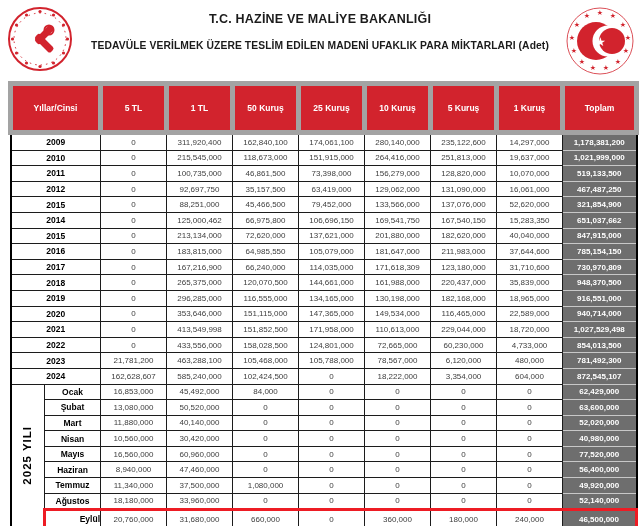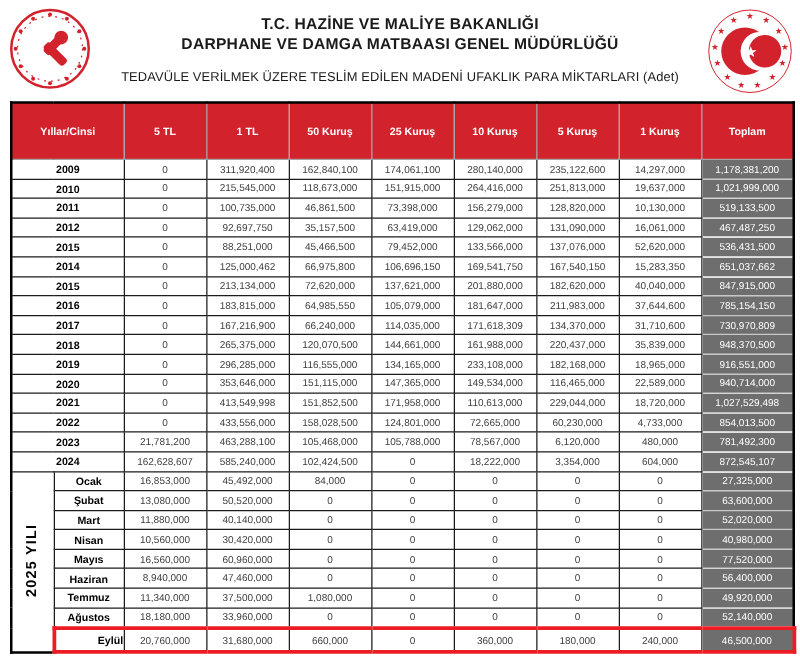--- a/index.html
+++ b/index.html
@@ -14,42 +14,42 @@
     font-family:"Liberation Sans",sans-serif;
     -webkit-font-smoothing:antialiased;
   }
   .page{width:640px;height:440px;position:relative;}
 
   
   .doc-header{display:flex;align-items:flex-start;padding:4px 4px 0 4px;height:76px;box-sizing:border-box;}
   .logo{flex:0 0 72px;display:flex;justify-content:center;padding-top:2px;}
   .titles{flex:1;text-align:center;padding-top:7px;}
   .t1{font-size:12.5px;font-weight:bold;color:#1b1b1b;line-height:1.3;letter-spacing:.2px;}
-  .t2{font-size:10.3px;font-weight:normal;color:#1b1b1b;margin-top:13px;letter-spacing:.1px;}
+  .t2{font-size:10.3px;font-weight:bold;color:#1b1b1b;margin-top:13px;letter-spacing:.1px;}
 
   
   table{
     border-collapse:collapse;table-layout:fixed;
     width:626px;margin:5px 6px 0 8px;
     border:2px solid #000;
   }
   th{
     background:var(--red);color:#fff;
     font-size:8.5px;font-weight:bold;
-    border:1px solid #a3a3a3;height:40px;padding:2px;
+    border:5px solid #a3a3a3;height:40px;padding:2px;
   }
   td{
     border:1px solid var(--line);
     font-size:8px;color:#3d3d3d;
     text-align:center;vertical-align:middle;
     height:14.6px;padding:0;white-space:nowrap;overflow:hidden;
   }
   td.year,td.month{font-weight:bold;color:#000;font-size:8.5px;}
   td.total{
-    background:var(--gray);color:#fff;font-weight:normal;
+    background:var(--gray);color:#fff;font-weight:bold;
     border-top-color:#c8c8c8;border-bottom-color:#c8c8c8;
   }
   td.group{background:#fff;}
   .rot{
     display:inline-block;
     writing-mode:vertical-rl;transform:rotate(180deg);
     font-weight:bold;font-size:11.5px;color:#000;letter-spacing:1px;
   }
   
   tr.hl td{border-top:3px solid var(--hl);border-bottom:3px solid var(--hl);height:16px;}
@@ -86,21 +86,20 @@
             <rect x="29.5" y="16" width="7" height="22" rx="2.5" transform="rotate(45 33 33)"></rect>
             <rect x="29.5" y="28" width="7" height="22" rx="2.5" transform="rotate(-45 33 33)"></rect>
             <circle cx="42" cy="24" r="4.5" fill="none" stroke="#D2232D" stroke-width="2"></circle>
           </g>
         </svg>
       </span>
     </div>
 
     <div class="titles">
       <div class="t1">T.C. HAZİNE VE MALİYE BAKANLIĞI</div>
-      <div class="t1">DARPHANE VE DAMGA MATBAASI GENEL MÜDÜRLÜĞÜ</div>
       <div class="t2">TEDAVÜLE VERİLMEK ÜZERE TESLİM EDİLEN MADENİ UFAKLIK PARA MİKTARLARI (Adet)</div>
     </div>
 
     <div class="logo">
       <span>
         <svg width="70" height="70" viewBox="0 0 70 70">
           <circle cx="35" cy="35" r="33" fill="none" stroke="#D2232D" stroke-width="0.8"></circle>
           <g fill="#D2232D" font-size="7" font-family="DejaVu Sans" text-anchor="middle">
             <text x="35" y="9">★</text>
               <text x="48" y="12">★</text>
@@ -176,21 +175,21 @@
           <td class="total">1,021,999,000</td>
         </tr>
         <tr>
           <td class="year" colspan="2">2011</td>
           <td>0</td>
           <td>100,735,000</td>
           <td>46,861,500</td>
           <td>73,398,000</td>
           <td>156,279,000</td>
           <td>128,820,000</td>
-          <td>10,130,000</td>
+          <td>10,070,000</td>
           <td class="total">519,133,500</td>
         </tr>
         <tr>
           <td class="year" colspan="2">2012</td>
           <td>0</td>
           <td>92,697,750</td>
           <td>35,157,500</td>
           <td>63,419,000</td>
           <td>129,062,000</td>
           <td>131,090,000</td>
@@ -199,21 +198,21 @@
         </tr>
         <tr>
           <td class="year" colspan="2">2015</td>
           <td>0</td>
           <td>88,251,000</td>
           <td>45,466,500</td>
           <td>79,452,000</td>
           <td>133,566,000</td>
           <td>137,076,000</td>
           <td>52,620,000</td>
-          <td class="total">536,431,500</td>
+          <td class="total">321,854,900</td>
         </tr>
         <tr>
           <td class="year" colspan="2">2014</td>
           <td>0</td>
           <td>125,000,462</td>
           <td>66,975,800</td>
           <td>106,696,150</td>
           <td>169,541,750</td>
           <td>167,540,150</td>
           <td>15,283,350</td>
@@ -241,42 +240,42 @@
           <td>37,644,600</td>
           <td class="total">785,154,150</td>
         </tr>
         <tr>
           <td class="year" colspan="2">2017</td>
           <td>0</td>
           <td>167,216,900</td>
           <td>66,240,000</td>
           <td>114,035,000</td>
           <td>171,618,309</td>
-          <td>134,370,000</td>
+          <td>123,180,000</td>
           <td>31,710,600</td>
           <td class="total">730,970,809</td>
         </tr>
         <tr>
           <td class="year" colspan="2">2018</td>
           <td>0</td>
           <td>265,375,000</td>
           <td>120,070,500</td>
           <td>144,661,000</td>
           <td>161,988,000</td>
           <td>220,437,000</td>
           <td>35,839,000</td>
           <td class="total">948,370,500</td>
         </tr>
         <tr>
           <td class="year" colspan="2">2019</td>
           <td>0</td>
           <td>296,285,000</td>
           <td>116,555,000</td>
           <td>134,165,000</td>
-          <td>233,108,000</td>
+          <td>130,198,000</td>
           <td>182,168,000</td>
           <td>18,965,000</td>
           <td class="total">916,551,000</td>
         </tr>
         <tr>
           <td class="year" colspan="2">2020</td>
           <td>0</td>
           <td>353,646,000</td>
           <td>151,115,000</td>
           <td>147,365,000</td>
@@ -332,21 +331,21 @@
         <tr>
           <td rowspan="9" class="group"><span class="rot">2025 YILI</span></td>
           <td class="month">Ocak</td>
           <td>16,853,000</td>
           <td>45,492,000</td>
           <td>84,000</td>
           <td>0</td>
           <td>0</td>
           <td>0</td>
           <td>0</td>
-          <td class="total">27,325,000</td>
+          <td class="total">62,429,000</td>
         </tr>
         <tr>
           <td class="month">Şubat</td>
           <td>13,080,000</td>
           <td>50,520,000</td>
           <td>0</td>
           <td>0</td>
           <td>0</td>
           <td>0</td>
           <td>0</td>

